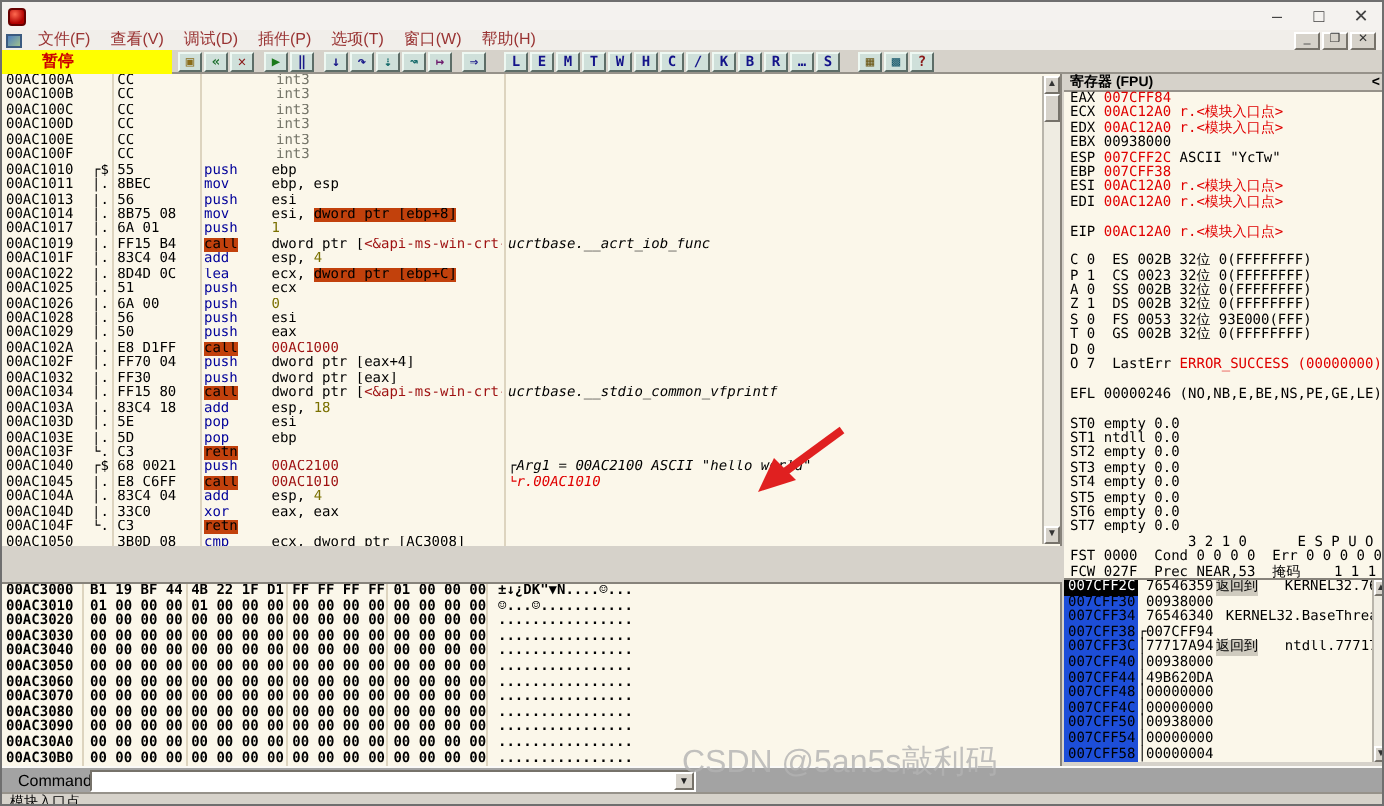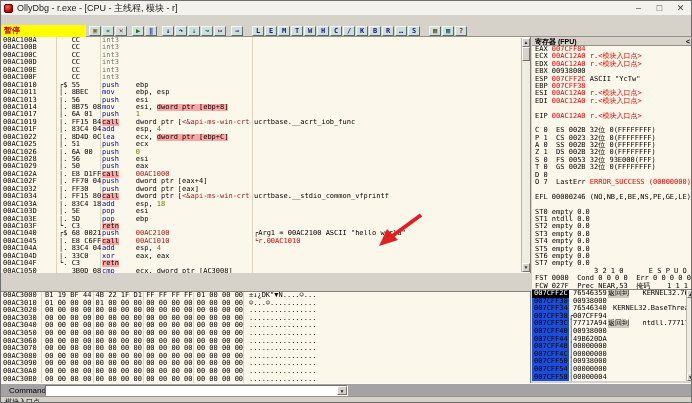--- a/index.html
+++ b/index.html
@@ -27,45 +27,45 @@
   .menu-item { padding:0 5px; line-height:10px; white-space:nowrap; }
   .mdi-controls { margin-left:auto; display:flex; margin-right:3px; }
   .mdi-btn { width:13px; height:9px; margin-left:1px; background:#d6d2ca;
              border:1px solid; border-color:#fff #76726a #76726a #fff;
              font-size:6px; line-height:7px; text-align:center; color:#333; }
 
   
   .toolbar { position:absolute; left:0; top:24px; right:0; height:12px; background:#d6d2ca;
              border-bottom:1px solid #96928a; display:flex; align-items:center; }
   .pause-box { width:85px; height:12px; background:#ffff00; color:#cc0000; font-weight:bold;
-               font-size:8px; line-height:12px; padding-left:3px; }
+               font-size:8px; line-height:12px; padding-left:20px; }
   .tb-btns { display:flex; align-items:center; margin-left:3px; }
   .tb-btn { width:12px; height:10px; margin-right:1px; background:#cfe0da;
             border:1px solid; border-color:#eef8f2 #5d6d67 #5d6d67 #eef8f2;
             font-size:7px; line-height:8px; text-align:center;
             font-family:"DejaVu Sans Mono", monospace; font-weight:bold; }
   .tb-gap1 { width:4px; } .tb-gap2 { width:8px; }
 
   
   .pane { position:absolute; background:#fbf7ea; color:#000;
           font-family:"DejaVu Sans Mono", monospace; font-size:7px; overflow:hidden; }
   .vline { position:absolute; top:0; bottom:0; width:1px; background:#ddd4bf; }
 
   
-  .p-k { color:#000000; } .p-g { color:#76766a; } .p-mn { color:#00009a; }
+  .p-k { color:#000000; } .p-g { color:#76766a;margin-left:36px; } .p-mn { color:#00009a; }
   .p-i { color:#7a7000; } .p-r { color:#9e1111; } .p-red { color:#e00000; }
-  .p-hl { background:#fca5a5; color:#000; }
+  .p-hl { background:#c2410c; color:#000; }
 
   
   .disasm { left:0; top:36px; width:530px; height:236px; border-right:1px solid #87837b; }
   .dis-row { position:relative; height:7.45px; line-height:7.4px; white-space:pre; }
   .c-addr { position:absolute; left:2px; }
-  .c-bytes { position:absolute; left:58px; width:42px; overflow:hidden; }
+  .c-bytes { position:absolute; left:45px; width:42px; overflow:hidden; }
   .c-dis { position:absolute; left:101px; width:149px; overflow:hidden; }
-  .c-cm { position:absolute; left:253px; width:264px; overflow:hidden; }
+  .c-cm { position:absolute; left:253px; width:264px; overflow:hidden;font-style:italic; }
 
   
   .sb { position:absolute; background:#efece2; border-left:1px solid #b9b5ab; }
   .sb-btn { position:absolute; left:0; right:0; background:#d6d2ca; border:1px solid;
             border-color:#fff #76726a #76726a #fff; font-size:5px; text-align:center;
             color:#333; line-height:7px; }
   .sb-thumb { position:absolute; left:0; right:0; background:#d6d2ca; border:1px solid;
               border-color:#fff #76726a #76726a #fff; }
   .disasm-sb { left:520px; top:37px; width:9px; height:234px; }
   .stack-sb { left:685px; top:289px; width:7px; height:91px; }
@@ -77,21 +77,21 @@
   
   .regs { left:531px; top:36px; width:161px; height:252px; }
   .regs-header { height:9px; background:#d6d2ca; border-bottom:1px solid #96928a;
                  font-family:"Liberation Sans", sans-serif; font-size:7px; font-weight:bold;
                  color:#000; padding:0 3px; display:flex; justify-content:space-between;
                  line-height:9px; }
   .reg-line { height:7.4px; line-height:7.3px; white-space:pre; padding-left:3px; }
 
   
   .dump { left:0; top:290px; width:530px; height:92px; border-top:1px solid #87837b;
-          border-right:1px solid #87837b; }
+          border-right:1px solid #87837b;font-weight:bold; }
   .dump-row { position:relative; height:7.6px; line-height:7.5px; white-space:pre; }
   .d-addr { position:absolute; left:2px; }
   .d-hex { position:absolute; left:44px; }
   .d-ascii { position:absolute; left:248px; }
 
   
   .stack { left:531px; top:288px; width:161px; height:92px; border-top:1px solid #87837b; }
   .stk-row { display:flex; height:7.6px; line-height:7.5px; white-space:pre; }
   .s-addr { width:37px; background:#1d4ed8; padding-left:2px; flex:none; }
   .s-addr.sel { background:#000; color:#fff; }
@@ -120,28 +120,44 @@
                color:#b3b3b3; opacity:.8; z-index:50; pointer-events:none; white-space:nowrap; }
   .arrow-svg { position:absolute; left:374px; top:211px; z-index:40; pointer-events:none; }
 </style>
 </head>
 <body>
 
 <div class="screen">
 
   <div class="titlebar">
     <span class="app-icon"></span>
-    <span class="title-text">OllyDbg - r.exe - [CPU - 主线程, 模块 - r]</span>
     <div class="win-controls" id="win-controls">
         <div class="win-btn">–</div>
         <div class="win-btn">□</div>
         <div class="win-btn">✕</div>
       </div>
   </div>
 
+  <div class="menubar">
+    <span class="mdi-icon"></span>
+    <div class="menu-items" id="menu-items">
+        <div class="menu-item">文件(F)</div>
+        <div class="menu-item">查看(V)</div>
+        <div class="menu-item">调试(D)</div>
+        <div class="menu-item">插件(P)</div>
+        <div class="menu-item">选项(T)</div>
+        <div class="menu-item">窗口(W)</div>
+        <div class="menu-item">帮助(H)</div>
+      </div>
+    <div class="mdi-controls" id="mdi-controls">
+        <div class="mdi-btn">_</div>
+        <div class="mdi-btn">❐</div>
+        <div class="mdi-btn">✕</div>
+      </div>
+  </div>
 
   <div class="toolbar">
     <div class="pause-box">暂停</div>
     <div class="tb-btns" id="toolbar-buttons">
         <div class="tb-btn" style="color: rgb(138, 109, 26);">▣</div>
         <div class="tb-btn" style="color: rgb(26, 109, 42);">«</div>
         <div class="tb-btn" style="color: rgb(138, 26, 26);">✕</div>
         <div class="tb-gap1"></div>
         <div class="tb-btn" style="color: rgb(26, 122, 26);">▶</div>
         <div class="tb-btn" style="color: rgb(26, 26, 138);">‖</div>
@@ -310,19 +326,20 @@
     <div class="combo">
       <input class="combo-input" value="" style="">
       <div class="combo-btn">▼</div>
     </div>
   </div>
 
   <div class="statusbar">
     <span>模块入口点</span>
   </div>
 
+  <div class="watermark">CSDN @5an5s敲利码</div>
 
   <svg class="arrow-svg" width="50" height="38">
     <path d="M46 3 L16 25" stroke="#e02020" stroke-width="4" fill="none"></path>
     <path d="M4 34 L23 28 L12 17 Z" fill="#e02020"></path>
   </svg>
 
 </div>
 
 </body></html>

